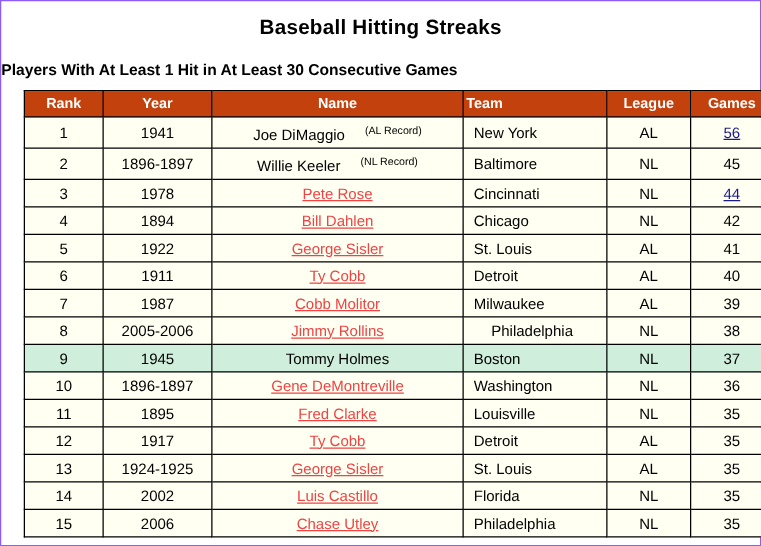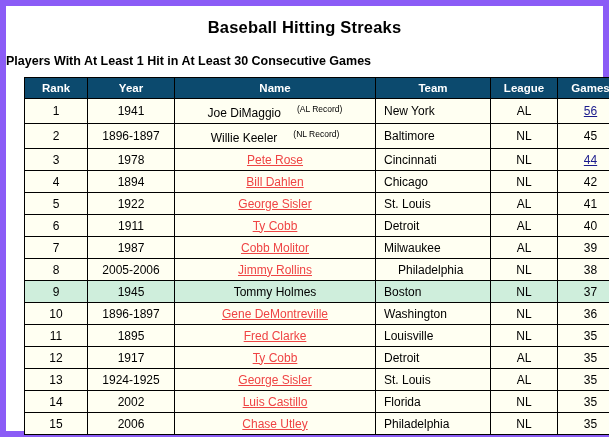--- a/index.html
+++ b/index.html
@@ -11,21 +11,21 @@
     height: 437px;
     background: #ffffff;
     font-family: "Liberation Sans", sans-serif;
     overflow: hidden;
   }
   #page {
     position: relative;
     width: 609px;
     height: 437px;
     box-sizing: border-box;
-    border: 6px solid #8b5cf6;
+    border: 1px solid #8b5cf6;
     background: #ffffff;
   }
   #title {
     text-align: center;
     font-size: 16.5px;
     font-weight: bold;
     color: #000000;
     padding-top: 12px;
     letter-spacing: 0.2px;
   }
@@ -47,21 +47,21 @@
   }
   table.streaks th, table.streaks td {
     border: 1px solid #000000;
     font-size: 12px;
     height: 21px;
     padding: 0 2px;
     color: #000000;
     line-height: 20px;
   }
   table.streaks thead th {
-    background: #0c4a6e;
+    background: #c2410c;
     color: #ffffff;
     font-weight: bold;
     font-size: 11.5px;
     text-align: center;
     height: 20px;
   }
   .c-rank  { width: 58px;  text-align: center; }
   .c-year  { width: 82px;  text-align: center; }
   .c-name  { width: 196px; text-align: center; }
   .c-team  { width: 110px; text-align: left; padding-left: 8px !important; }
@@ -105,21 +105,21 @@
   <div id="title">Baseball Hitting Streaks</div>
   <div id="subtitle">Players With At Least 1 Hit in At Least 30 Consecutive Games</div>
 
   <div id="table-wrap">
     <table class="streaks">
       <thead>
         <tr>
           <th class="c-rank">Rank</th>
           <th class="c-year">Year</th>
           <th class="c-name">Name</th>
-          <th class="c-team" style="text-align:center;padding-left:2px !important;">Team</th>
+          <th class="c-team" style="text-align:left;padding-left:2px !important;">Team</th>
           <th class="c-league">League</th>
           <th class="c-games">Games</th>
         </tr>
       </thead>
       <tbody id="table-body">
           <tr>
             <td class="c-rank">1</td>
             <td class="c-year">1941</td>
             <td class="c-name"><span class="pname">Joe DiMaggio</span><span class="note">(AL Record)</span></td>
             <td class="c-team">New York</td>

